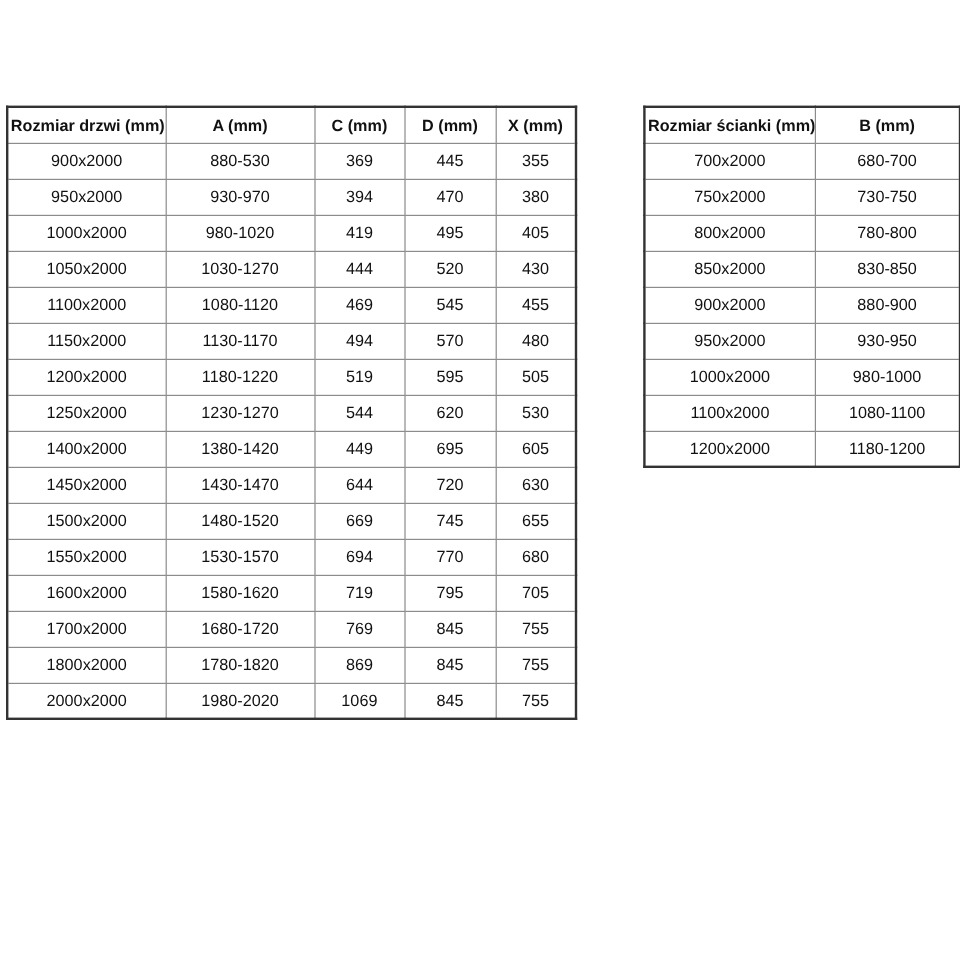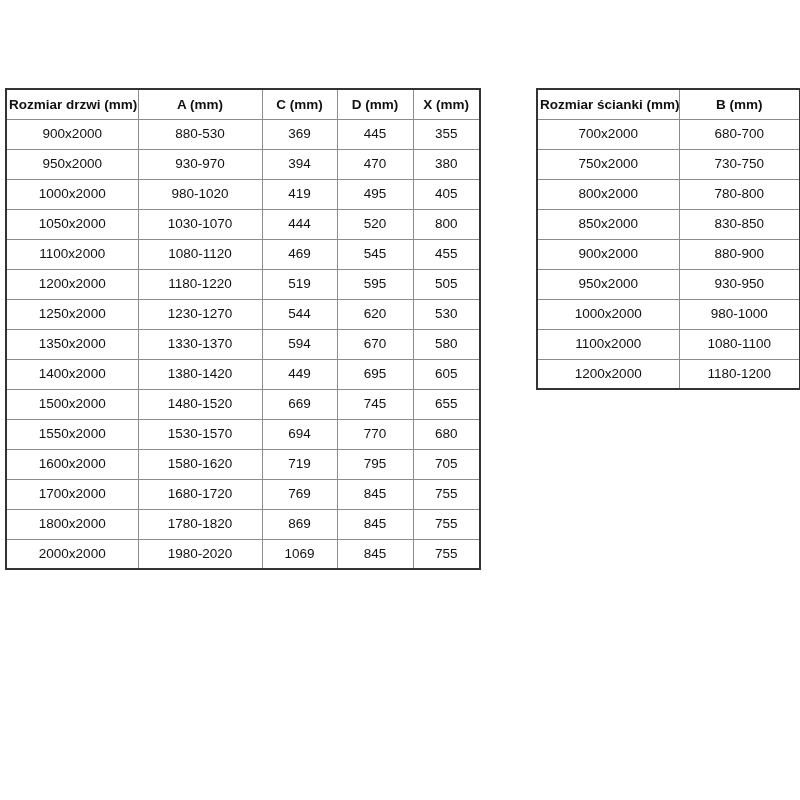--- a/index.html
+++ b/index.html
@@ -92,59 +92,66 @@
         </tr>
         <tr>
           <td>1000x2000</td>
           <td>980-1020</td>
           <td>419</td>
           <td>495</td>
           <td>405</td>
         </tr>
         <tr>
           <td>1050x2000</td>
-          <td>1030-1070</td>
+          <td>1030-1270</td>
           <td>444</td>
           <td>520</td>
-          <td>800</td>
+          <td>430</td>
         </tr>
         <tr>
           <td>1100x2000</td>
           <td>1080-1120</td>
           <td>469</td>
           <td>545</td>
           <td>455</td>
         </tr>
         <tr>
+          <td>1150x2000</td>
+          <td>1130-1170</td>
+          <td>494</td>
+          <td>570</td>
+          <td>480</td>
+        </tr>
+        <tr>
           <td>1200x2000</td>
           <td>1180-1220</td>
           <td>519</td>
           <td>595</td>
           <td>505</td>
         </tr>
         <tr>
           <td>1250x2000</td>
           <td>1230-1270</td>
           <td>544</td>
           <td>620</td>
           <td>530</td>
         </tr>
         <tr>
-          <td>1350x2000</td>
-          <td>1330-1370</td>
-          <td>594</td>
-          <td>670</td>
-          <td>580</td>
-        </tr>
-        <tr>
           <td>1400x2000</td>
           <td>1380-1420</td>
           <td>449</td>
           <td>695</td>
           <td>605</td>
+        </tr>
+        <tr>
+          <td>1450x2000</td>
+          <td>1430-1470</td>
+          <td>644</td>
+          <td>720</td>
+          <td>630</td>
         </tr>
         <tr>
           <td>1500x2000</td>
           <td>1480-1520</td>
           <td>669</td>
           <td>745</td>
           <td>655</td>
         </tr>
         <tr>
           <td>1550x2000</td>

